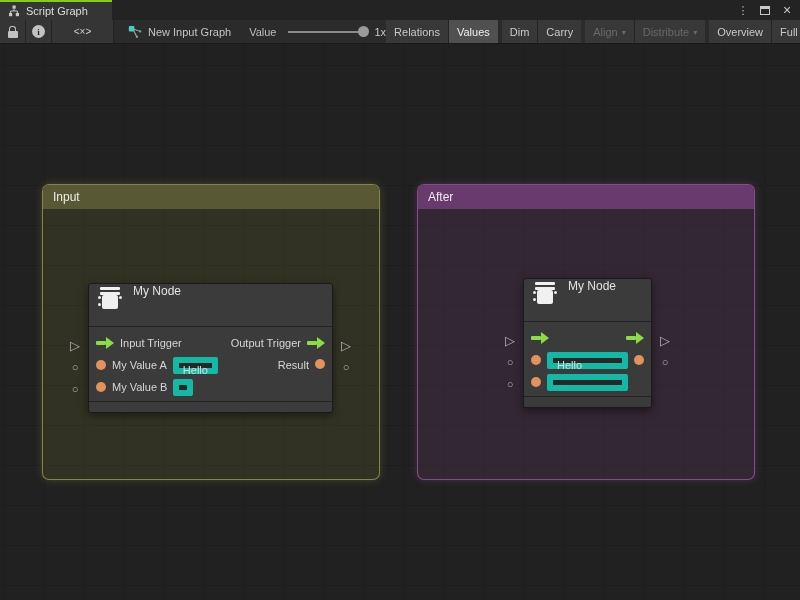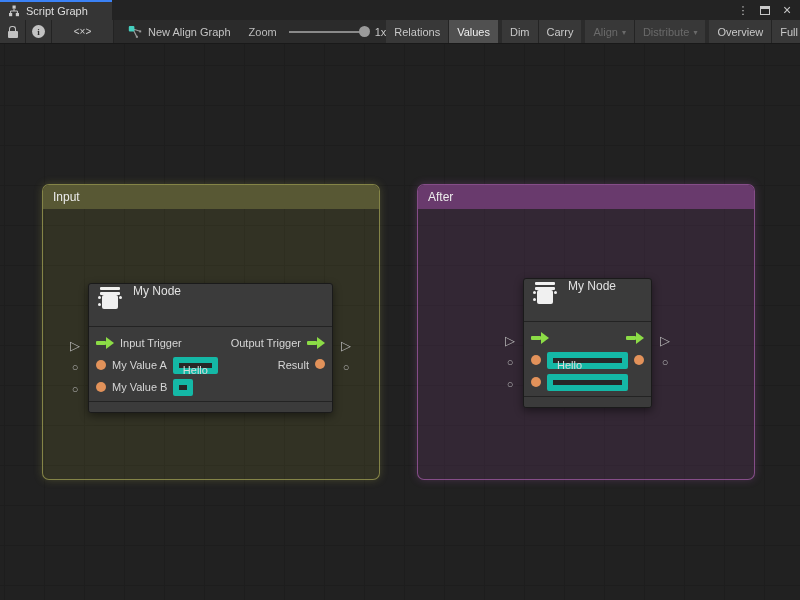--- a/index.html
+++ b/index.html
@@ -9,21 +9,21 @@
     background:#222222; color:#d4d4d4; font-size:11px;
     position:relative;
   }
 
   
   .titlebar {
     position:absolute; left:0; top:0; width:800px; height:20px;
     background:#232323; display:flex; align-items:stretch;
   }
   .tab {
-    width:112px; background:#353535; border-top:2px solid #3b82f6;
+    width:112px; background:#353535; border-top:2px solid #84cc16;
     display:flex; align-items:center; gap:6px; padding:0 8px;
     color:#dedede; font-size:11px;
   }
   .win-controls {
     margin-left:auto; display:flex; align-items:center; gap:4px; padding-right:4px;
     color:#c8c8c8;
   }
   .win-btn { width:18px; height:18px; display:flex; align-items:center; justify-content:center; }
   .kebab { font-size:11px; letter-spacing:0; }
   .maxi { width:10px; height:9px; border:1px solid #c8c8c8; border-top:3px solid #c8c8c8; }
@@ -183,25 +183,25 @@
     <span>&lt;×&gt;</span>
   </div>
 
   <div class="newgraph">
     <svg width="14" height="14" viewBox="0 0 14 14">
       <path d="M5 4 L12 6.2 M5 4 L8.6 11.5" stroke="#9a9a9a" stroke-width="1.2" fill="none"></path>
       <rect x="0.8" y="1" width="5.6" height="5.6" rx="1" fill="#45d0c0"></rect>
       <rect x="11.2" y="5.4" width="2" height="2" fill="#9a9a9a"></rect>
       <rect x="7.9" y="10.8" width="2" height="2" fill="#9a9a9a"></rect>
     </svg>
-    <span>New Align Graph</span>
+    <span>New Input Graph</span>
   </div>
 
   <div class="zoom-ctl">
-    <span>Zoom</span>
+    <span>Value</span>
     <div class="zoom-track">
       <div class="zoom-handle"></div>
     </div>
     <span class="zoom-val">1x</span>
   </div>
 
   <div class="tb-right">
     <div class="tb-group">
       <div class="tb-txt">Relations</div>
       <div class="tb-txt active">Values</div>

